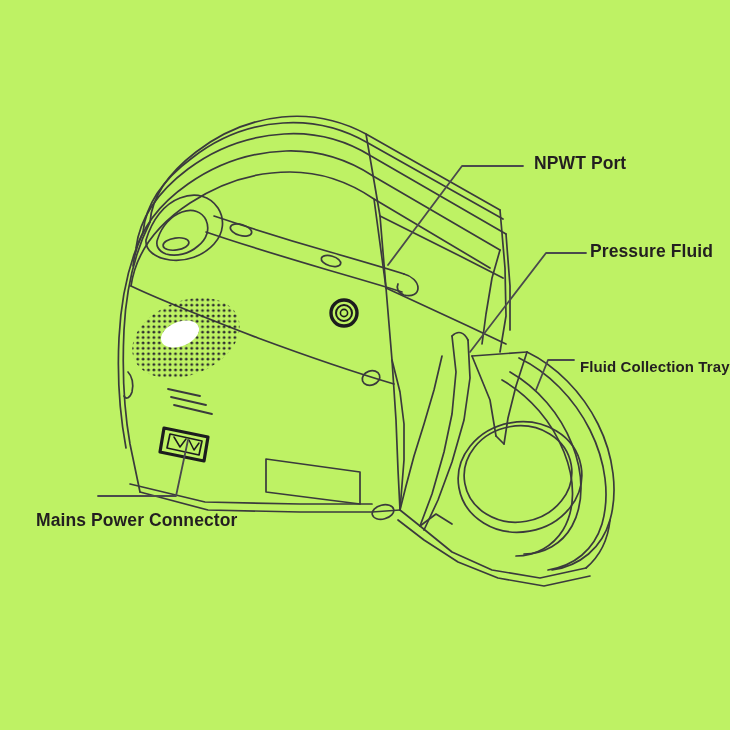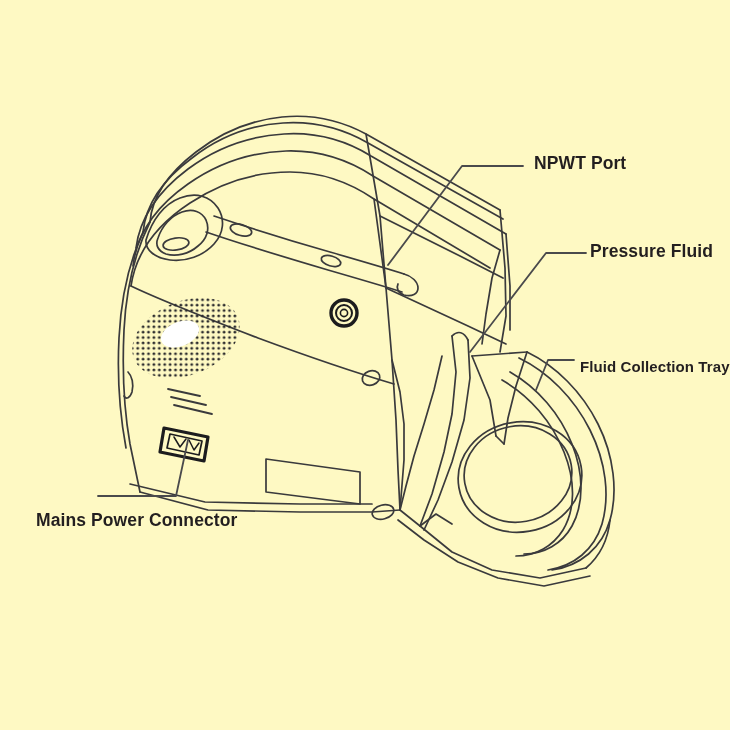--- a/index.html
+++ b/index.html
@@ -8,21 +8,21 @@
     padding: 0;
     background: #ffffff;
   }
   body {
     font-family: "Liberation Sans", sans-serif;
   }
   #stage {
     position: relative;
     width: 730px;
     height: 730px;
-    background: #fef9c3;
+    background: #bef264;
     overflow: hidden;
   }
   #diagram {
     position: absolute;
     left: 0;
     top: 0;
     width: 730px;
     height: 730px;
   }
   .callout-text {

